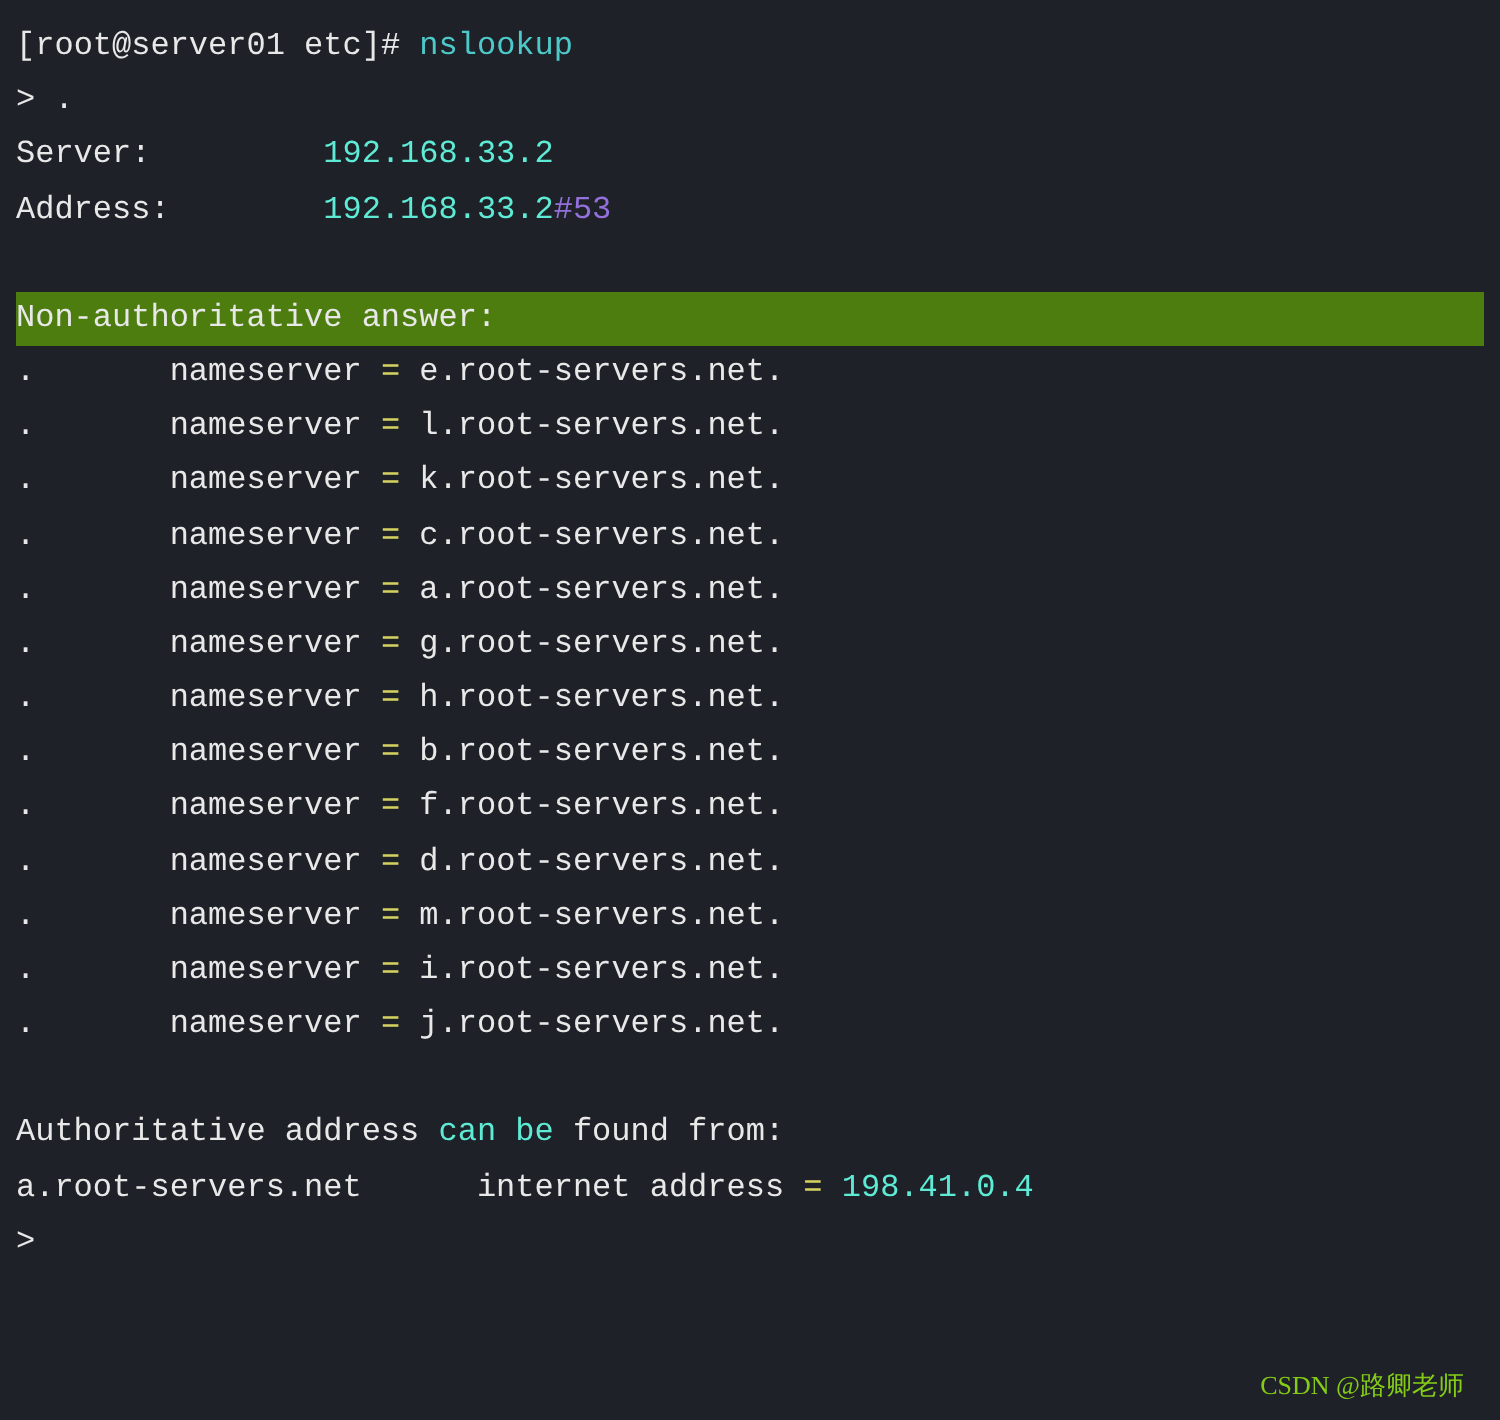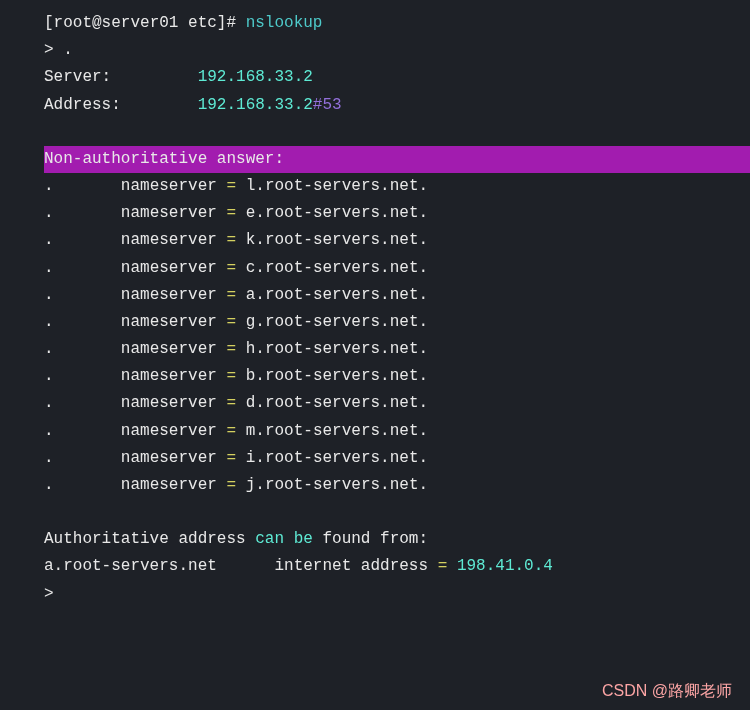--- a/index.html
+++ b/index.html
@@ -14,39 +14,38 @@
       line-height: 1.7;
       color: #d4d4d4;
       width: 750px;
       height: 710px;
       padding: 10px 8px;
       position: relative;
       overflow: hidden;
     }
     .line {
       white-space: pre;
-      margin-left: 36px;
     }
     .white { color: #e8e8e8; }
     .cyan { color: #4ec9c9; }
     .green { color: #5eead4; }
     .purple { color: #9370db; }
     .yellow { color: #d4d060; }
     .highlight-row {
-      background: #a21caf;
+      background: #4d7c0f;
       display: inline-block;
       width: 100%;
     }
     .watermark {
       position: absolute;
       bottom: 6px;
       right: 18px;
-      font-size: 16px;
-      color: #fca5a5;
-      font-family: Liberation Sans, sans-serif;
+      font-size: 13px;
+      color: #84cc16;
+      font-family: Liberation Serif, serif;
     }
     .spacer { height: 27px; }
   </style>
 </head>
 <body>
 
 
 
 <div class="line"><span class="white">[</span><span class="white">root@server01 etc</span><span class="white">]# </span><span class="cyan">nslookup</span></div>
 
@@ -56,28 +55,29 @@
 
 <div class="line"><span class="white">Server:</span><span>         </span><span class="green">192.168.33.2</span></div>
 
 <div class="line"><span class="white">Address:</span><span>        </span><span class="green">192.168.33.2</span><span class="purple">#</span><span class="purple">53</span></div>
 
 <div class="spacer"></div>
 
 <div class="line highlight-row"><span class="white">Non-authoritative answer:</span></div>
 
 <div id="ns-list">
+    <div class="line"><span class="white">.</span><span>       </span><span class="white">nameserver</span><span> </span><span class="yellow">=</span><span> </span><span class="white">e.root-servers.net.</span></div>
     <div class="line"><span class="white">.</span><span>       </span><span class="white">nameserver</span><span> </span><span class="yellow">=</span><span> </span><span class="white">l.root-servers.net.</span></div>
-    <div class="line"><span class="white">.</span><span>       </span><span class="white">nameserver</span><span> </span><span class="yellow">=</span><span> </span><span class="white">e.root-servers.net.</span></div>
     <div class="line"><span class="white">.</span><span>       </span><span class="white">nameserver</span><span> </span><span class="yellow">=</span><span> </span><span class="white">k.root-servers.net.</span></div>
     <div class="line"><span class="white">.</span><span>       </span><span class="white">nameserver</span><span> </span><span class="yellow">=</span><span> </span><span class="white">c.root-servers.net.</span></div>
     <div class="line"><span class="white">.</span><span>       </span><span class="white">nameserver</span><span> </span><span class="yellow">=</span><span> </span><span class="white">a.root-servers.net.</span></div>
     <div class="line"><span class="white">.</span><span>       </span><span class="white">nameserver</span><span> </span><span class="yellow">=</span><span> </span><span class="white">g.root-servers.net.</span></div>
     <div class="line"><span class="white">.</span><span>       </span><span class="white">nameserver</span><span> </span><span class="yellow">=</span><span> </span><span class="white">h.root-servers.net.</span></div>
     <div class="line"><span class="white">.</span><span>       </span><span class="white">nameserver</span><span> </span><span class="yellow">=</span><span> </span><span class="white">b.root-servers.net.</span></div>
+    <div class="line"><span class="white">.</span><span>       </span><span class="white">nameserver</span><span> </span><span class="yellow">=</span><span> </span><span class="white">f.root-servers.net.</span></div>
     <div class="line"><span class="white">.</span><span>       </span><span class="white">nameserver</span><span> </span><span class="yellow">=</span><span> </span><span class="white">d.root-servers.net.</span></div>
     <div class="line"><span class="white">.</span><span>       </span><span class="white">nameserver</span><span> </span><span class="yellow">=</span><span> </span><span class="white">m.root-servers.net.</span></div>
     <div class="line"><span class="white">.</span><span>       </span><span class="white">nameserver</span><span> </span><span class="yellow">=</span><span> </span><span class="white">i.root-servers.net.</span></div>
     <div class="line"><span class="white">.</span><span>       </span><span class="white">nameserver</span><span> </span><span class="yellow">=</span><span> </span><span class="white">j.root-servers.net.</span></div>
   </div>
 
 <div class="spacer"></div>
 
 <div class="line"><span class="white">Authoritative address </span><span class="green">can be</span><span class="white"> found from:</span></div>
 

